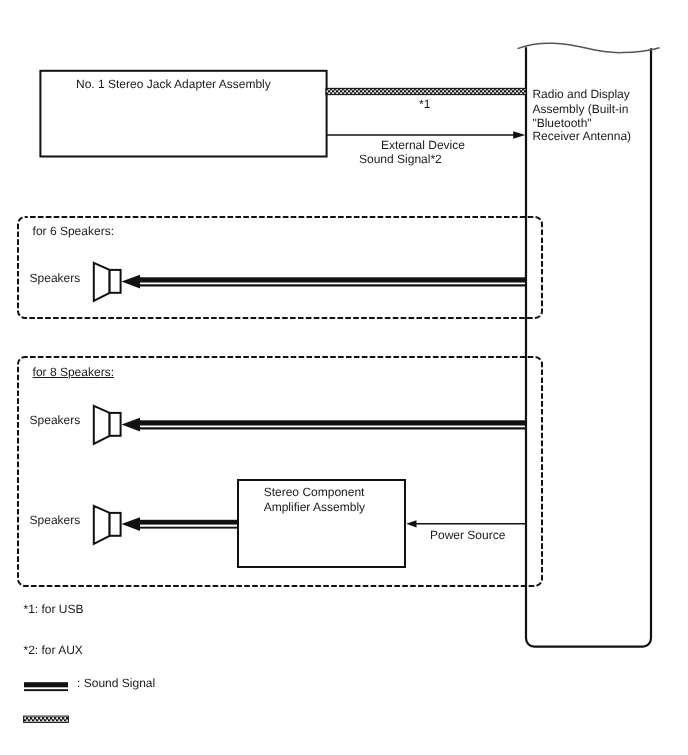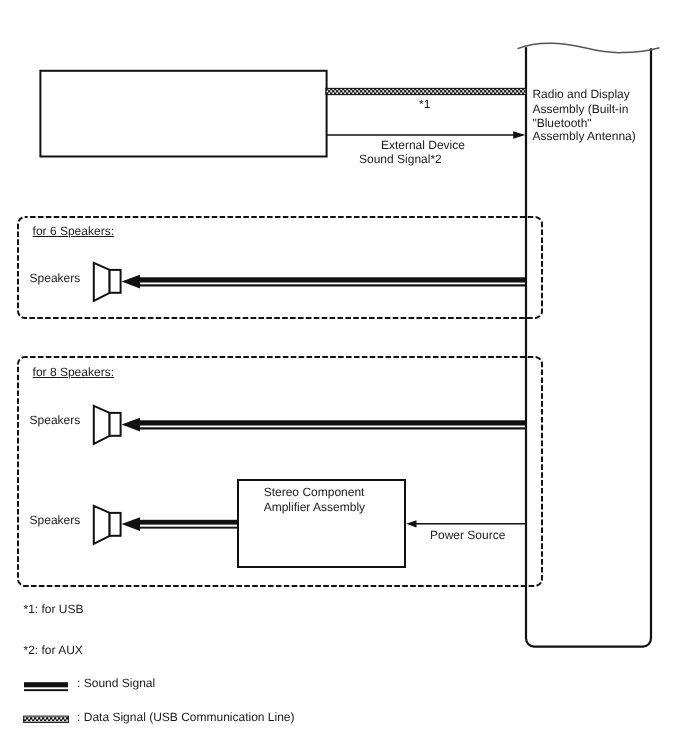--- a/index.html
+++ b/index.html
@@ -82,41 +82,41 @@
   <g>
     <rect x="24" y="682.2" width="44" height="5.1" fill="#111"></rect>
     <rect x="24" y="689.2" width="44" height="1.9" fill="#111"></rect>
   </g>
   <g>
     <rect x="24" y="716.9" width="44" height="4.6" fill="url(#checker)"></rect>
     <rect x="23.6" y="716.1" width="44.8" height="6.3" fill="none" stroke="#111" stroke-width="1"></rect>
   </g>
 </svg>
 
+<div class="lbl" style="left:76px;top:77px;">No. 1 Stereo Jack Adapter Assembly</div>
 
 <div class="lbl" style="left:532.4px;top:87.2px;">Radio and Display</div>
 <div class="lbl" style="left:532.4px;top:101.5px;text-align:right;">Assembly (Built-in</div>
 <div class="lbl" style="left:532.4px;top:115.5px;">"Bluetooth"</div>
-<div class="lbl" style="left:532.4px;top:129.1px;">Assembly Antenna)</div>
+<div class="lbl" style="left:532.4px;top:129.1px;">Receiver Antenna)</div>
 
 <div class="lbl" style="left:419.1px;top:97.0px;">*1</div>
 <div class="lbl" style="left:380.9px;top:138.4px;">External Device</div>
 <div class="lbl" style="left:359px;top:152.2px;">Sound Signal*2</div>
 
-<div class="lbl" style="left:32.6px;top:224.2px;text-decoration:underline;">for 6 Speakers:</div>
+<div class="lbl" style="left:32.6px;top:224.2px;">for 6 Speakers:</div>
 <div class="lbl" style="left:29.6px;top:270.9px;">Speakers</div>
 
 <div class="lbl" style="left:32.6px;top:365.2px;text-decoration:underline;">for 8 Speakers:</div>
 <div class="lbl" style="left:29.6px;top:413.1px;">Speakers</div>
 <div class="lbl" style="left:29.6px;top:513.0px;">Speakers</div>
 
 <div class="lbl" style="left:263.7px;top:485px;text-align:right;">Stereo Component</div>
 <div class="lbl" style="left:263.7px;top:499.6px;">Amplifier Assembly</div>
 
 <div class="lbl" style="left:430px;top:528px;">Power Source</div>
 
 <div class="lbl" style="left:23.5px;top:601.6px;">*1: for USB</div>
 <div class="lbl" style="left:23.5px;top:643px;">*2: for AUX</div>
 
 <div class="lbl" style="left:77.1px;top:676px;">: Sound Signal</div>
-<div class="lbl" style="left:77.1px;top:710.1px;">: Data Signal (USB Communication Line)</div>
 
 </div>
 
 </body></html>

